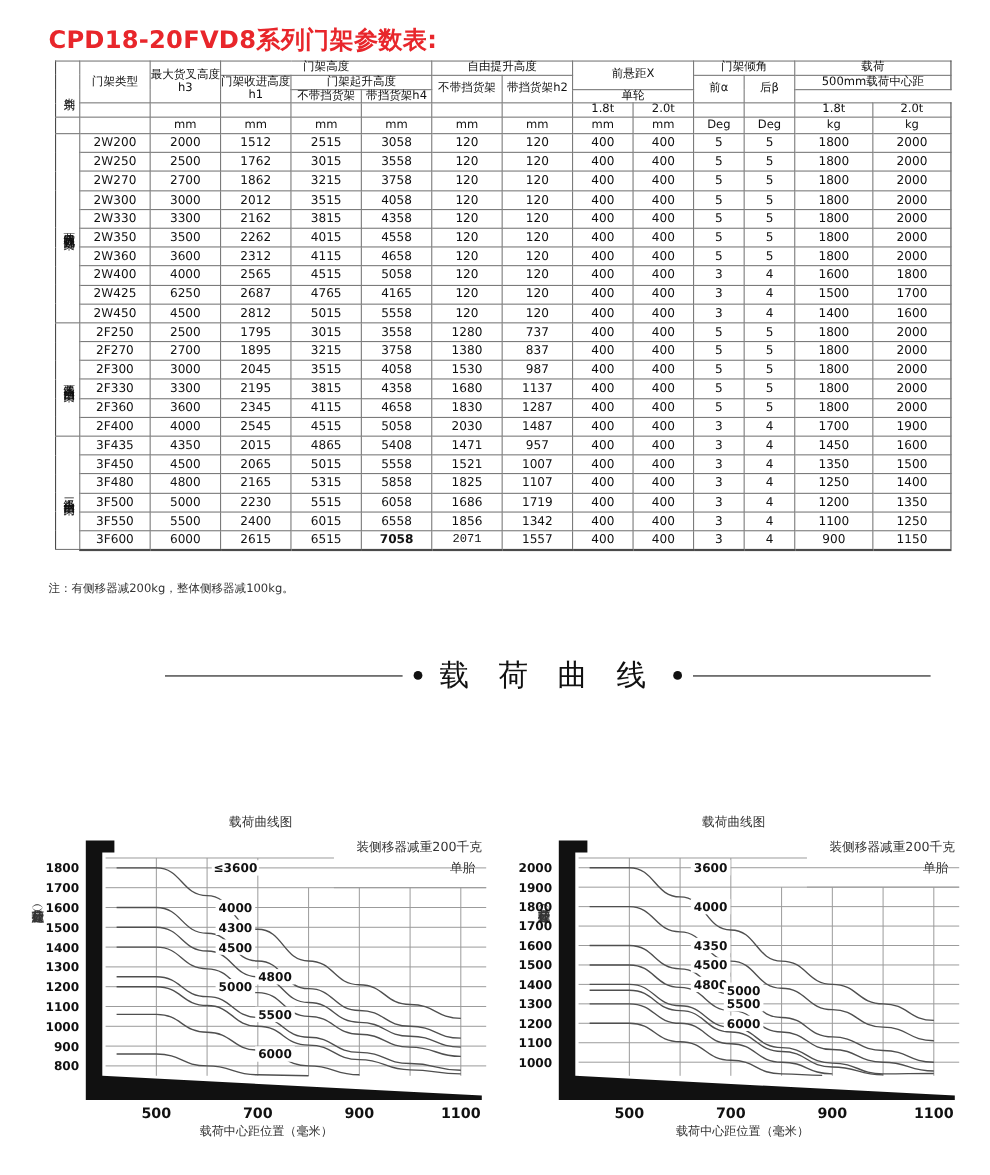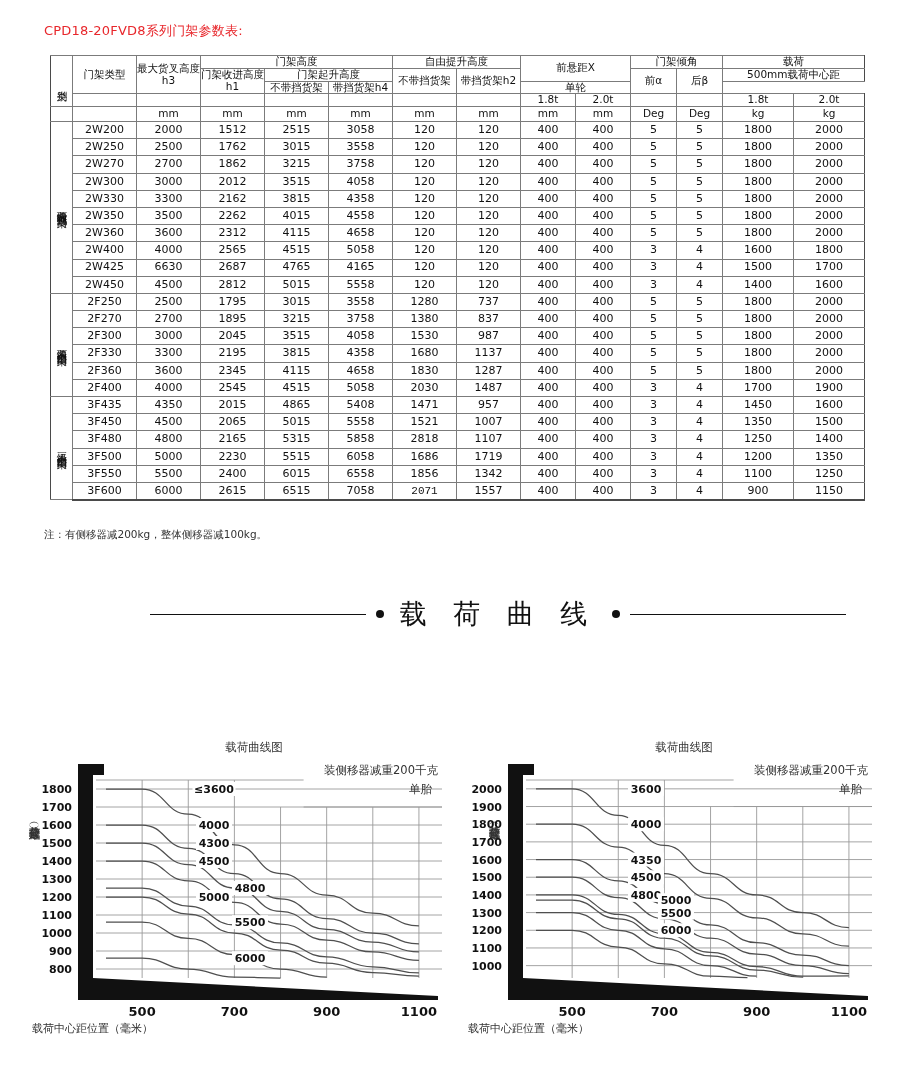--- a/index.html
+++ b/index.html
@@ -8,21 +8,21 @@
     width:900px; height:1068px; position:relative;
     background:#ffffff;
     font-family:"DejaVu Sans","Liberation Sans",sans-serif;
     color:#1a1a1a;
     overflow:hidden;
   }
 
   
   .doc-title{
     position:absolute; left:44px; top:22px;
-    font-size:13px; font-weight:400; color:#e8262b;
+    font-size:22px; font-weight:700; color:#e8262b;
     letter-spacing:.2px; white-space:nowrap;
   }
 
   
   .spec-wrap{ position:absolute; left:50px; top:55px; width:814px; }
   table.spec{
     border-collapse:collapse; width:814px;
     table-layout:fixed;
     font-size:10.5px;
   }
@@ -67,26 +67,26 @@
     font-family:"DejaVu Sans","Liberation Sans",sans-serif;
     padding:0 6px; white-space:nowrap;
   }
 
   
   .chart-block{ position:absolute; top:740px; }
   #chart-left{ left:22px; width:430px; height:300px; }
   #chart-right{ left:452px; width:430px; height:300px; }
   .chart-title{
     text-align:center; font-size:11.5px; color:#333;
-    position:absolute; top:0; left:17px; width:100%;
+    position:absolute; top:0; left:0; width:100%;
   }
   .chart-svg{ position:absolute; top:18px; left:0; }
   .axis-caption{
     position:absolute; bottom:4px; left:0; width:100%;
-    text-align:left; font-size:11px; color:#333;
+    text-align:center; font-size:11px; color:#333;
   }
   #chart-left .axis-caption{ padding-left:10px; }
   #chart-right .axis-caption{ padding-left:16px; }
   .ylabel{
     position:absolute;
     writing-mode:vertical-rl; text-orientation:upright;
     font-size:11.5px; color:#333; letter-spacing:0px;
     line-height:1;
   }
   #chart-left .ylabel{ left:6px; top:78px; }
@@ -292,21 +292,21 @@
           <td>120</td>
           <td>400</td>
           <td>400</td>
           <td>3</td>
           <td>4</td>
           <td>1600</td>
           <td class="outer-r">1800</td>
         </tr>
         <tr>
           <td>2W425</td>
-          <td>6630</td>
+          <td>6250</td>
           <td>2687</td>
           <td>4765</td>
           <td>4165</td>
           <td>120</td>
           <td>120</td>
           <td>400</td>
           <td>400</td>
           <td>3</td>
           <td>4</td>
           <td>1500</td>
@@ -448,21 +448,21 @@
           <td>4</td>
           <td>1350</td>
           <td class="outer-r">1500</td>
         </tr>
         <tr>
           <td>3F480</td>
           <td>4800</td>
           <td>2165</td>
           <td>5315</td>
           <td>5858</td>
-          <td>2818</td>
+          <td>1825</td>
           <td>1107</td>
           <td>400</td>
           <td>400</td>
           <td>3</td>
           <td>4</td>
           <td>1250</td>
           <td class="outer-r">1400</td>
         </tr>
         <tr>
           <td>3F500</td>
@@ -492,21 +492,21 @@
           <td>3</td>
           <td>4</td>
           <td>1100</td>
           <td class="outer-r">1250</td>
         </tr>
         <tr>
           <td style="border-bottom: 2px solid rgb(74, 74, 74); margin-left: 24px;">3F600</td>
           <td style="border-bottom: 2px solid rgb(74, 74, 74);">6000</td>
           <td style="border-bottom: 2px solid rgb(74, 74, 74);">2615</td>
           <td style="border-bottom: 2px solid rgb(74, 74, 74); margin-top: 22px;">6515</td>
-          <td style="border-bottom: 2px solid rgb(74, 74, 74);">7058</td>
+          <td style="border-bottom: 2px solid rgb(74, 74, 74); font-weight: bold;">7058</td>
           <td style="border-bottom: 2px solid rgb(74, 74, 74); font-family: Liberation Mono, monospace;">2071</td>
           <td style="border-bottom: 2px solid rgb(74, 74, 74);">1557</td>
           <td style="border-bottom: 2px solid rgb(74, 74, 74);">400</td>
           <td style="border-bottom: 2px solid rgb(74, 74, 74);">400</td>
           <td style="border-bottom: 2px solid rgb(74, 74, 74);">3</td>
           <td style="border-bottom: 2px solid rgb(74, 74, 74);">4</td>
           <td style="border-bottom: 2px solid rgb(74, 74, 74);">900</td>
           <td class="outer-r" style="border-bottom: 2px solid rgb(74, 74, 74);">1150</td>
         </tr>
       </tbody>

